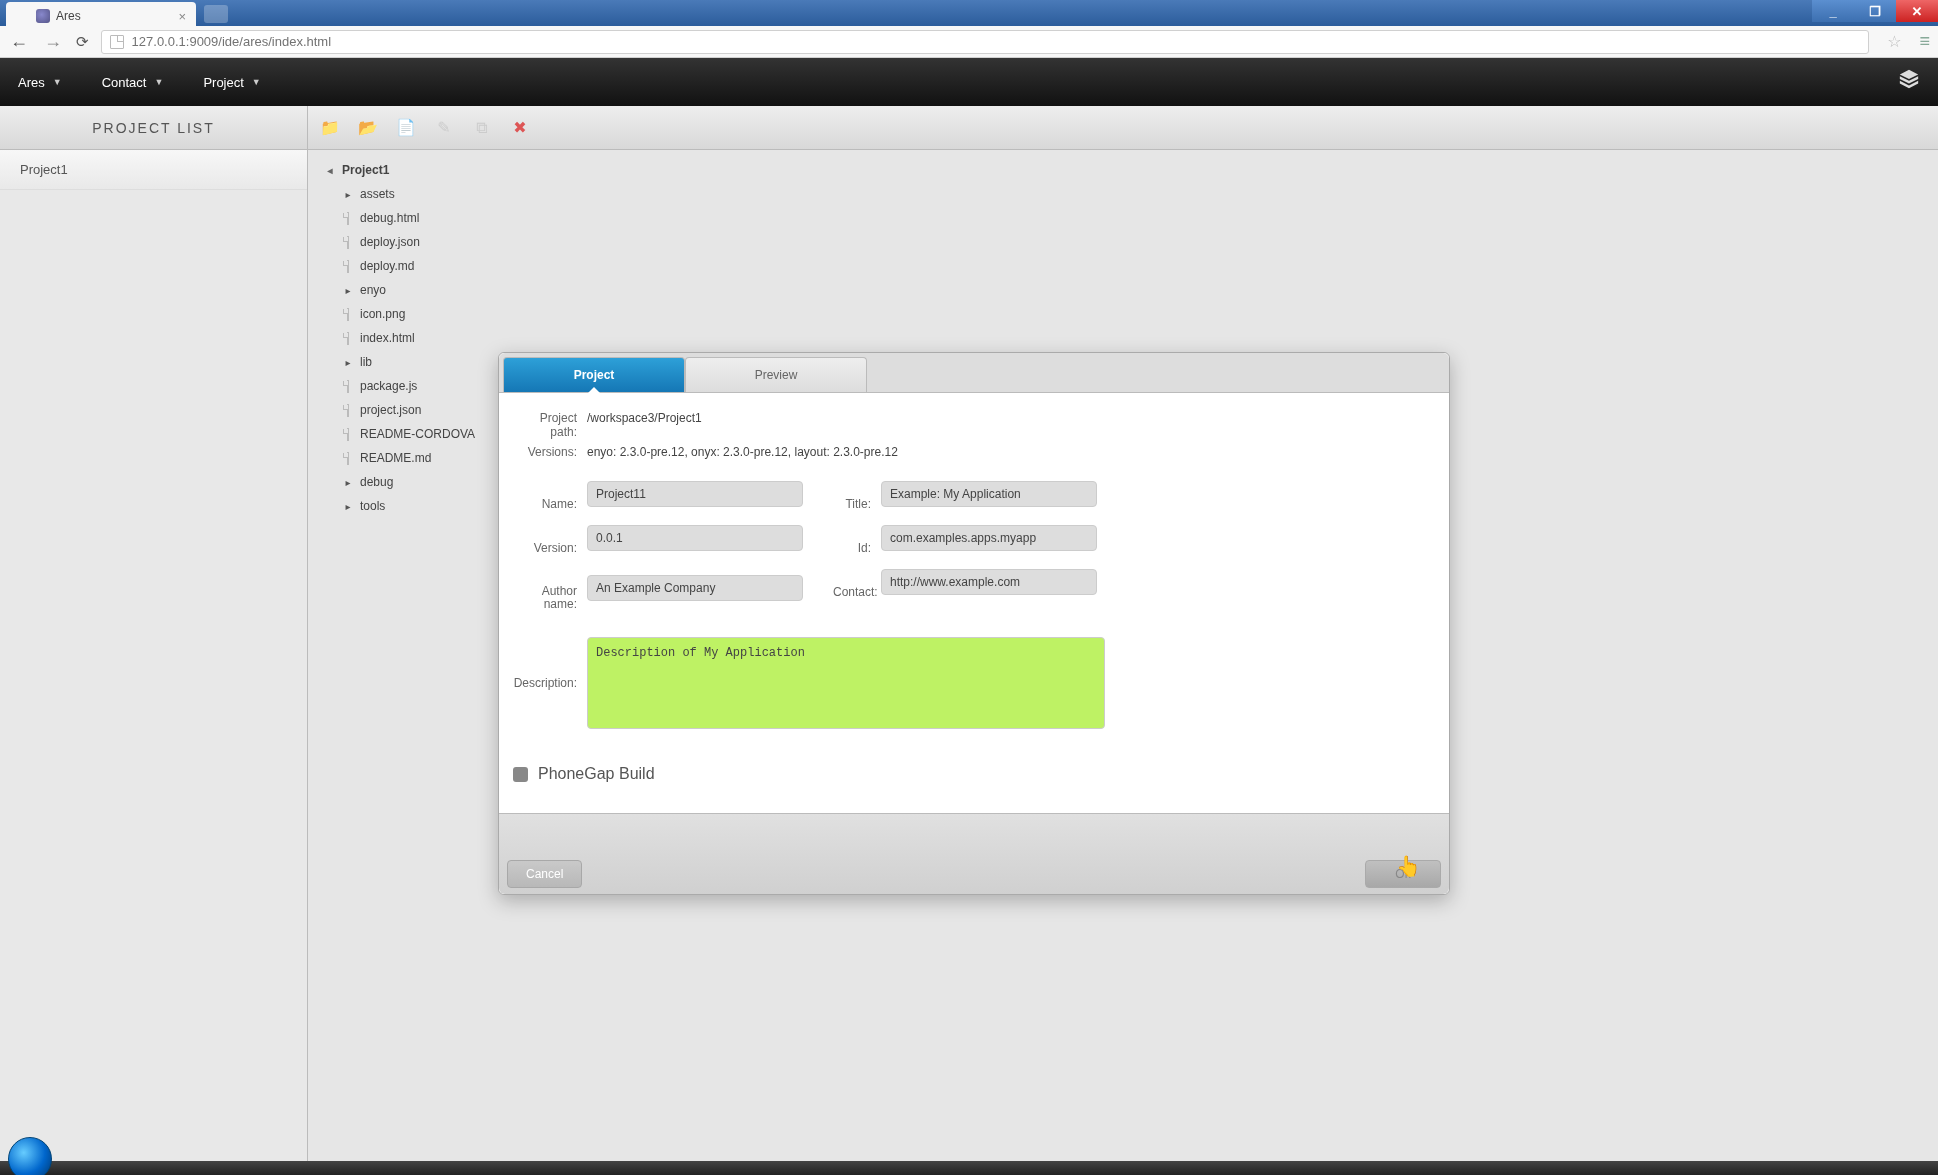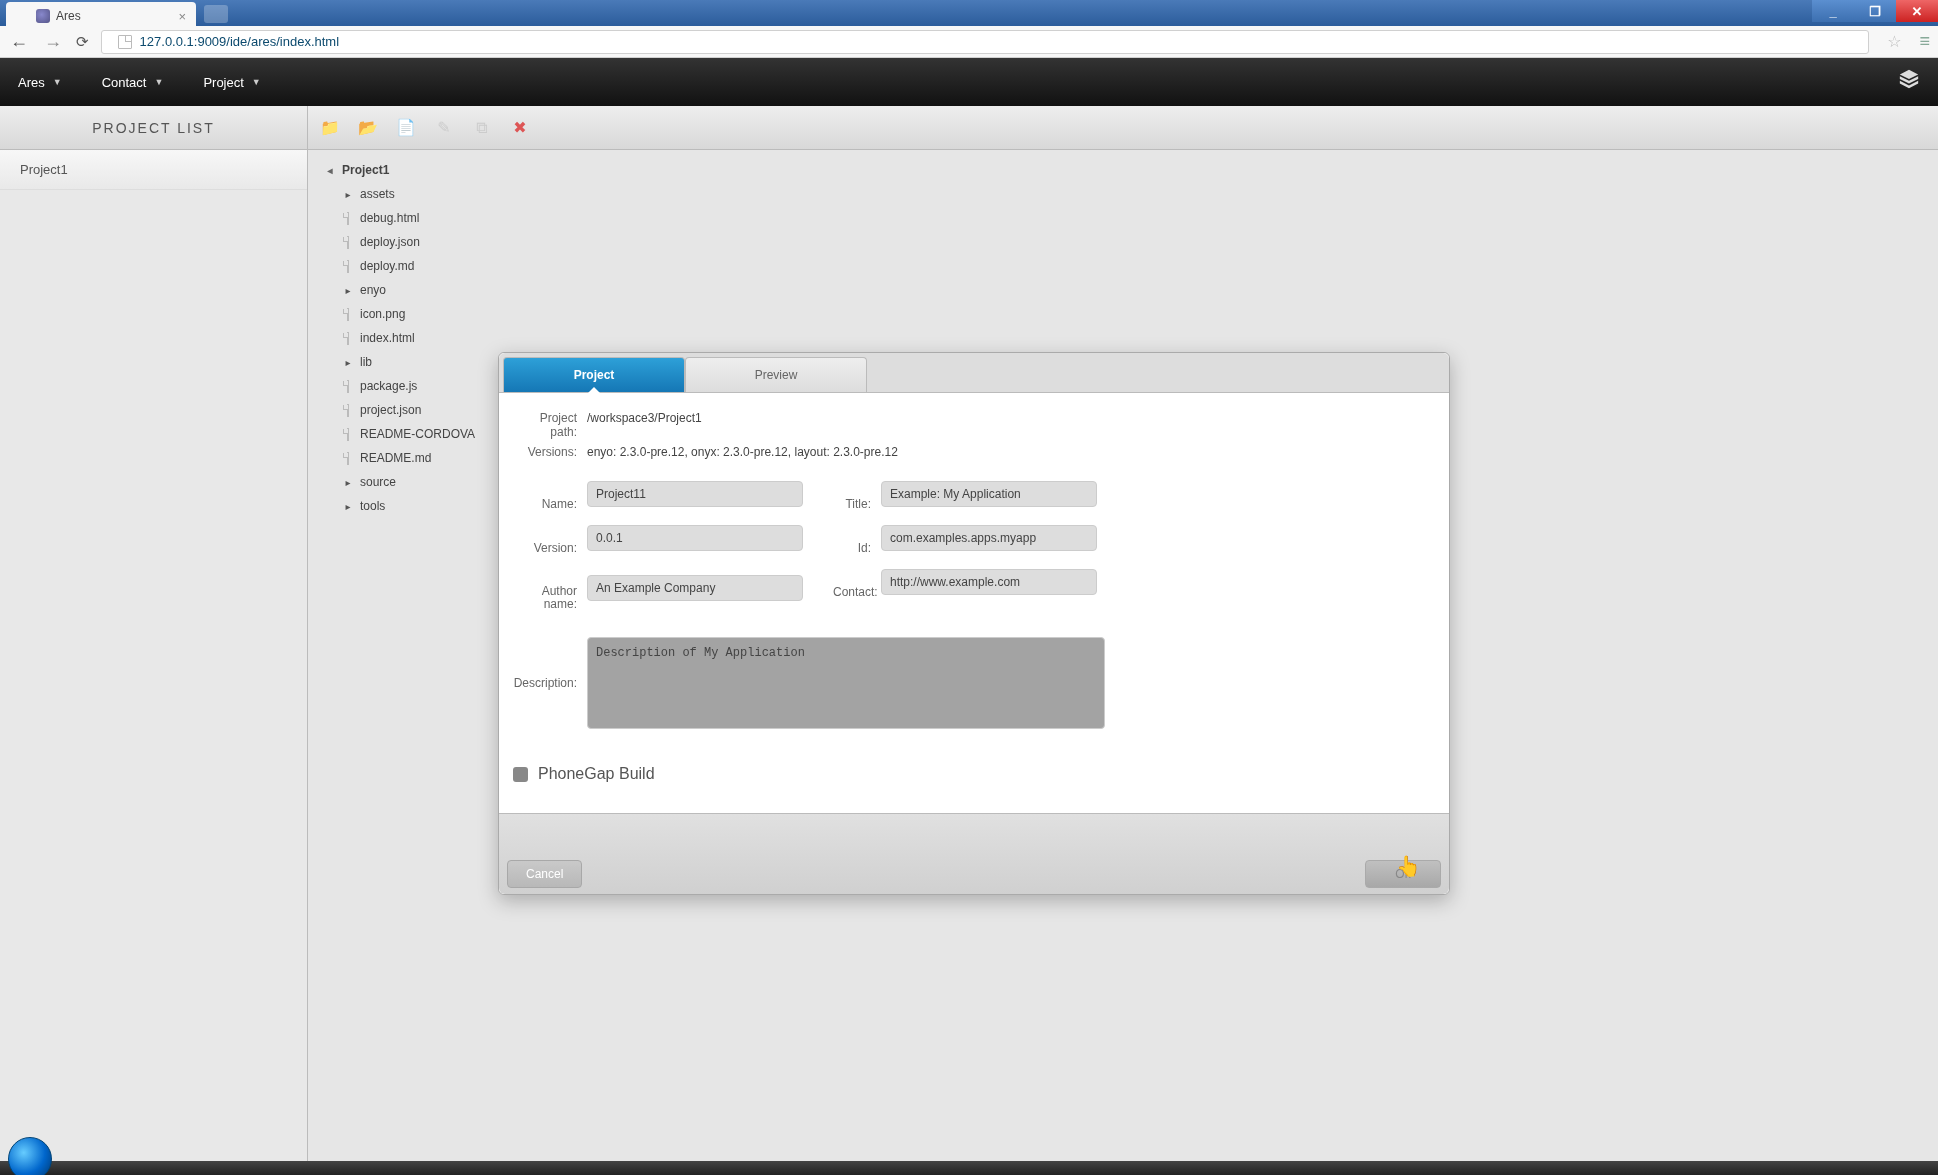--- a/index.html
+++ b/index.html
@@ -15,21 +15,21 @@
 .window-controls div { width: 42px; height: 22px; display: flex; align-items: center; justify-content: center; color: #fff; font-size: 13px; font-weight: bold; }
 .wc-min { background: linear-gradient(#5b8fd0,#3c6fb0); }
 .wc-max { background: linear-gradient(#5b8fd0,#3c6fb0); }
 .wc-close { background: linear-gradient(#e66,#c22); }
 
 
 .url-bar { height: 32px; background: #f7f7f7; border-bottom: 1px solid #d0d0d0; display: flex; align-items: center; padding: 0 8px; gap: 12px; }
 .nav-arrow { color: #888; font-size: 18px; padding: 0 2px; }
 .nav-arrow.enabled { color: #555; }
 .reload { color: #555; font-size: 15px; }
-.omnibox { flex: 1; height: 24px; border: 1px solid #d0d0d0; border-radius: 3px; background: #fff; display: flex; align-items: center; padding: 0 16px; font-size: 13px; color: #0c4a6e; }
+.omnibox { flex: 1; height: 24px; border: 1px solid #d0d0d0; border-radius: 3px; background: #fff; display: flex; align-items: center; padding: 0 8px; font-size: 13px; color: #737373; }
 .omnibox .page-icon { width: 14px; height: 14px; border: 1px solid #bbb; margin-right: 8px; border-radius: 1px; position: relative; }
 .omnibox .page-icon::after { content:""; position:absolute; top:0; right:0; width:5px; height:5px; background:#fff; border-left:1px solid #bbb; border-bottom:1px solid #bbb; }
 .star-ic { color: #bbb; font-size: 16px; margin-left: 6px; }
 .menu-ic { color: #8a9; font-size: 18px; margin-left: 6px; }
 
 
 .app-menu { height: 48px; background: linear-gradient(#333,#111); display: flex; align-items: center; padding: 0 18px; gap: 40px; }
 .app-menu-item { color: #fff; font-size: 13px; display: flex; align-items: center; gap: 8px; }
 .app-menu-item .caret { font-size: 9px; color: #ccc; }
 .stack-icon { margin-left: auto; color: #ddd; font-size: 22px; }
@@ -70,21 +70,21 @@
 .form-row { display: flex; align-items: center; }
 .form-row label { width: 74px; text-align: right; padding-right: 10px; color: #666; font-size: 12px; margin-top: 20px; }
 .form-row.two-line label { line-height: 1.1; }
 .text-input { width: 216px; height: 26px; background: #ddd; border: 1px solid #ccc; border-radius: 4px; padding: 0 8px; font-size: 12px; color: #444; }
 .form-row.title-row label { width: 48px; }
 .form-row.id-row label { width: 48px; }
 .form-row.contact-row label { width: 48px; }
 
 .desc-row { display: flex; margin-top: 26px; align-items: center; }
 .desc-row label { width: 74px; text-align: right; padding-right: 10px; font-size: 12px; color: #666;}
-.desc-area { width: 518px; height: 92px; background: #a3a3a3; border: 1px solid #ccc; border-radius: 4px; padding: 8px; font-family: "Courier New", monospace; font-size: 12px; color: #444; resize: none; }
+.desc-area { width: 518px; height: 92px; background: #bef264; border: 1px solid #ccc; border-radius: 4px; padding: 8px; font-family: "Courier New", monospace; font-size: 12px; color: #444; resize: none; }
 
 .check-row { display: flex; align-items: center; margin-top: 36px; gap: 10px; font-size: 16px; color: #555; }
 .checkbox { width: 15px; height: 15px; background: #888; border-radius: 3px; }
 
 .modal-footer { background: linear-gradient(#e0e0e0,#d0d0d0); border-top: 1px solid #bbb; padding: 6px 8px; display: flex; justify-content: space-between; border-radius: 0 0 6px 6px; }
 .btn { padding: 6px 18px; border-radius: 4px; font-size: 12px; border: 1px solid #aaa; background: linear-gradient(#ddd,#ccc); color: #888; margin-top: 40px; }
 .btn.cancel { color: #fff; background: linear-gradient(#c9c9c9,#b8b8b8); border-color:#a8a8a8; }
 .btn.ok { width: 76px; background: linear-gradient(#c0c0c0,#a8a8a8); color: #888; position: relative; }
 
 .cursor { position: absolute; left: 1396px; top: 854px; font-size: 20px; pointer-events: none; }
@@ -207,21 +207,21 @@
           <div class="tree-row" style="padding-left: 22px;">
             <span class="arrow"><span class="ficon file-ic"></span></span>
             <span>README-CORDOVA</span>
           </div>
           <div class="tree-row" style="padding-left: 22px;">
             <span class="arrow"><span class="ficon file-ic"></span></span>
             <span>README.md</span>
           </div>
           <div class="tree-row" style="padding-left: 22px;">
             <span class="arrow" style="color: rgb(85, 85, 85);">▸</span>
-            <span>source</span>
+            <span>debug</span>
           </div>
           <div class="tree-row" style="padding-left: 22px;">
             <span class="arrow" style="color: rgb(85, 85, 85);">▸</span>
             <span>tools</span>
           </div>
         </div>
     </div>
   </div>
 </div>
 

